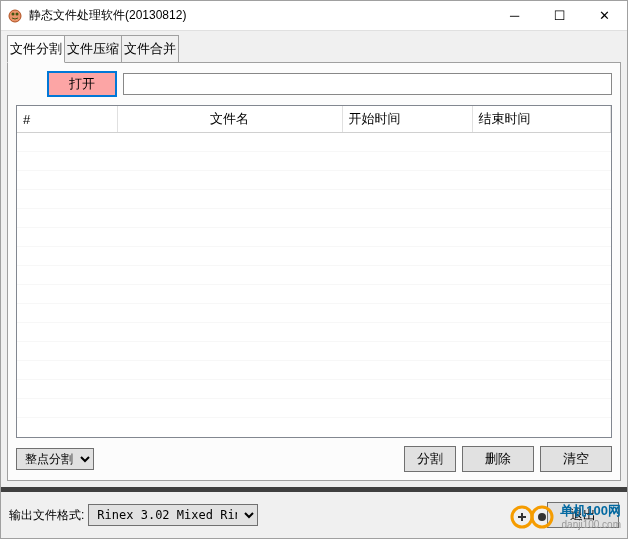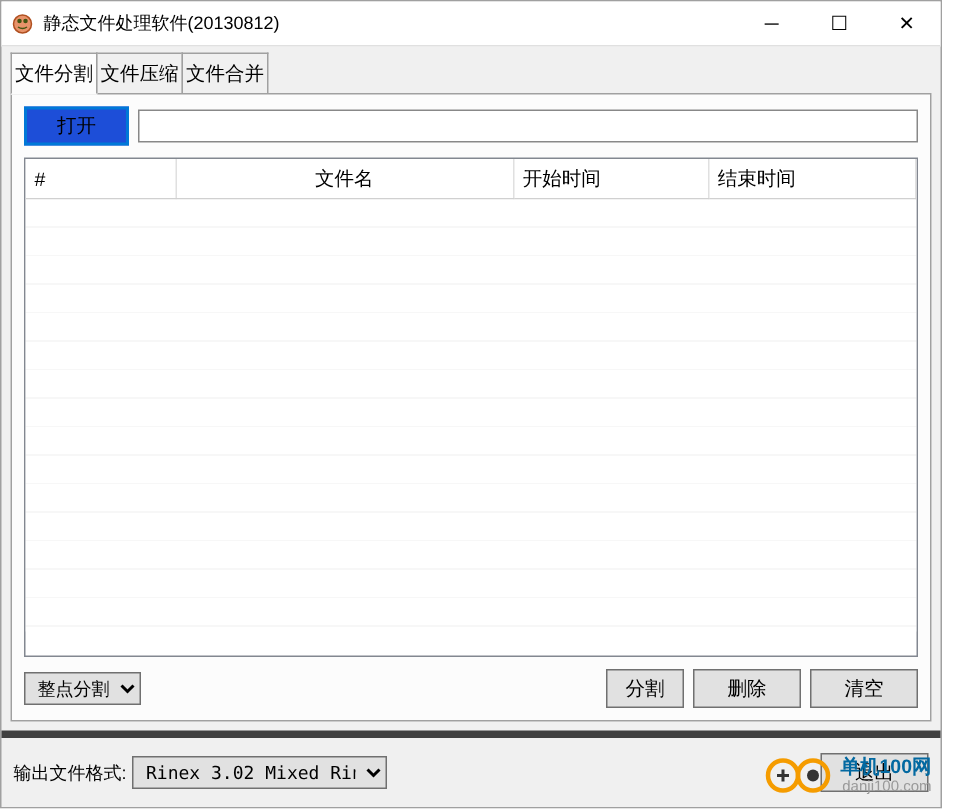--- a/index.html
+++ b/index.html
@@ -11,21 +11,21 @@
     .win-controls { display: flex; }
     .win-btn { width: 45px; height: 29px; display: flex; align-items: center; justify-content: center; font-size: 13px; font-family: Arial; }
     .content { flex: 1; padding: 4px 6px 6px 6px; display: flex; flex-direction: column; }
     .highlight-area { border: 2px solid #e10000; position: absolute; left: 14px; top: 32px; width: 227px; height: 92px; pointer-events: none; }
     .tabs { display: flex; background: #f0f0f0; }
     .tab { padding: 4px 2px; border: 1px solid #a0a0a0; border-bottom: none; background: #f0f0f0; margin-right: -1px; cursor: pointer; font-size: 13px; }
     .tab.active { background: #fcfcfc; position: relative; z-index: 2; border-bottom: 1px solid #fcfcfc; margin-bottom: -1px; }
     .tab-panel { border: 1px solid #a0a0a0; background: #fcfcfc; flex: 1; padding: 8px; display: flex; flex-direction: column; position: relative; }
     .toolbar-row { display: flex; align-items: center; gap: 6px; margin-bottom: 8px; }
     .btn { border: 1px solid #707070; background: #e1e1e1; padding: 3px 16px; font-size: 13px; font-family: inherit; cursor: pointer; }
-    .btn.primary { border: 2px solid #0078d7; background: #1d4ed8; padding: 2px 20px; }
+    .btn.primary { border: 2px solid #0078d7; background: #fca5a5; padding: 2px 20px; margin-left: 31px; }
     .path-box { flex: 1; height: 22px; border: 1px solid #888; background: #fff; }
     .table-wrap { flex: 1; border: 1px solid #828790; background: #fff; overflow: hidden; }
     table { width: 100%; border-collapse: collapse; table-layout: fixed; }
     th { text-align: left; font-weight: normal; background: #fff; border-right: 1px solid #e0e0e0; border-bottom: 1px solid #d0d0d0; padding: 4px 6px; font-size: 13px; height: 22px; }
     .table-body { height: 288px; background: repeating-linear-gradient(#fff, #fff 18px, #f7f7f7 18px, #f7f7f7 19px); }
     .bottom-toolbar { display: flex; align-items: center; margin-top: 8px; gap: 6px; }
     select { border: 1px solid #707070; background: #e1e1e1; padding: 2px 4px; font-family: inherit; font-size: 12px; height: 22px; }
     .spacer { flex: 1; }
     .footer { display: flex; align-items: center; padding: 10px 8px; border-top: 5px solid #404040; }
     .watermark { position: absolute; right: 6px; bottom: 8px; display: flex; align-items: center; gap: 4px; pointer-events: none; }

